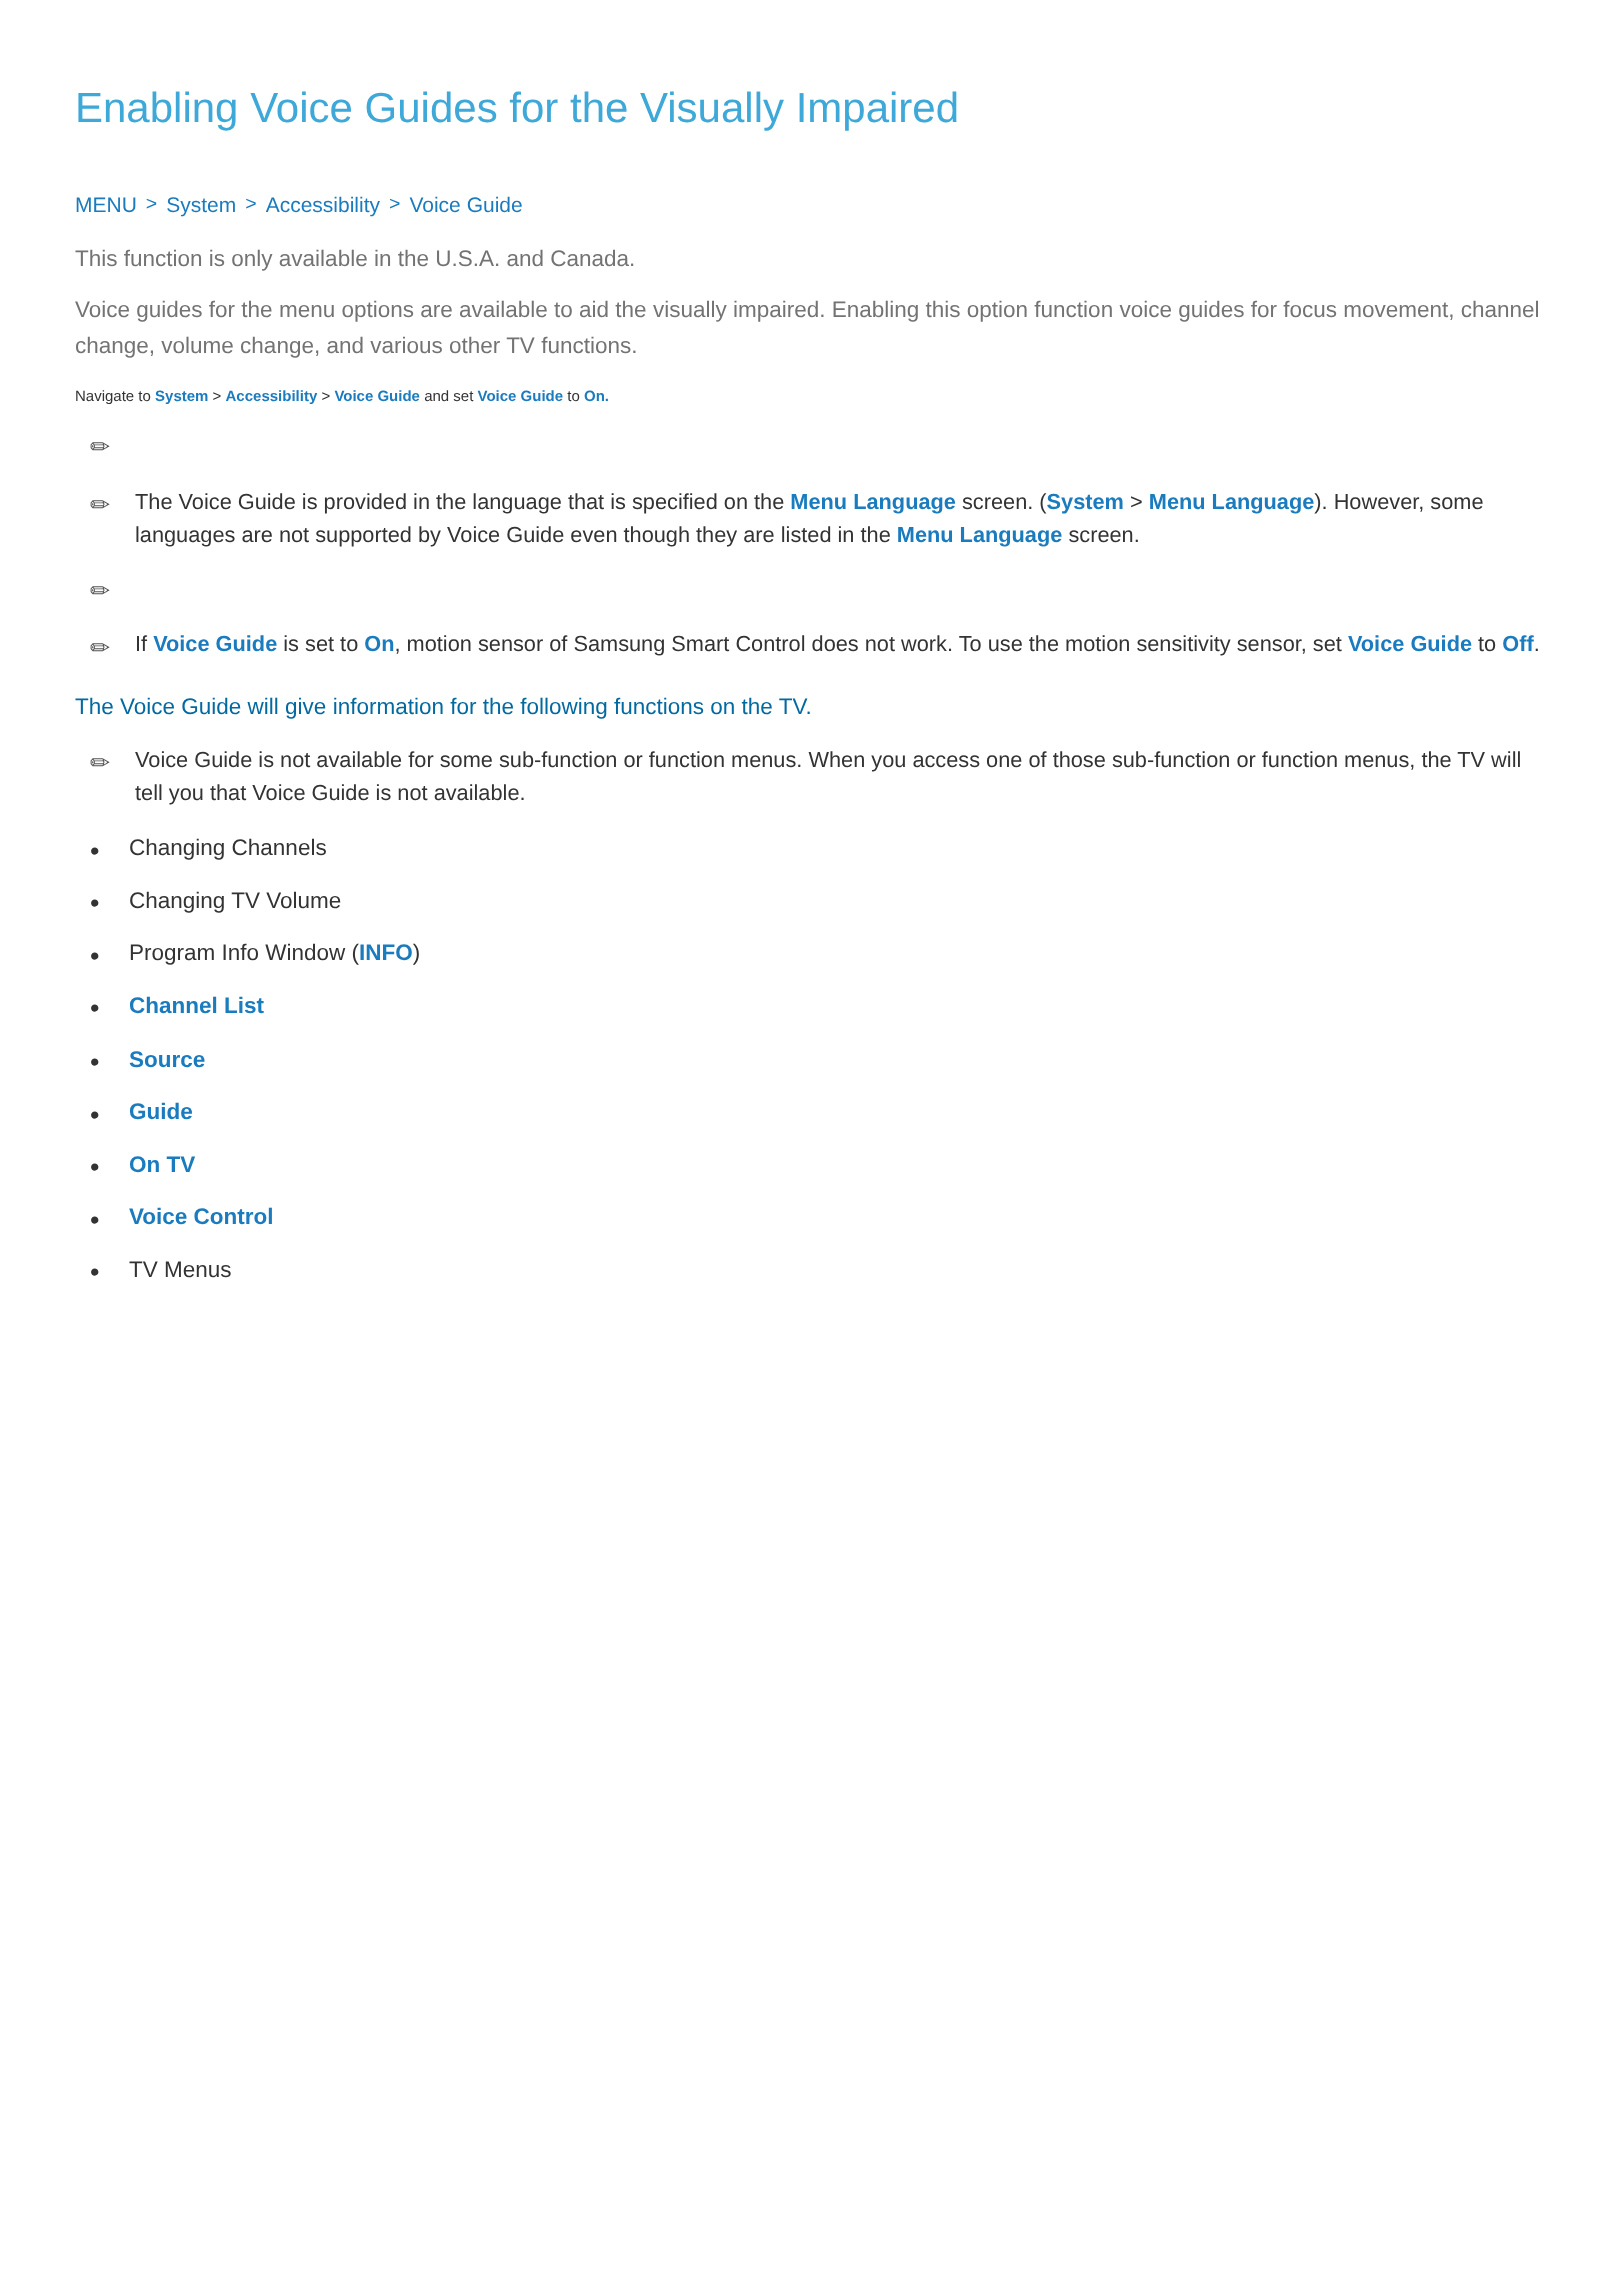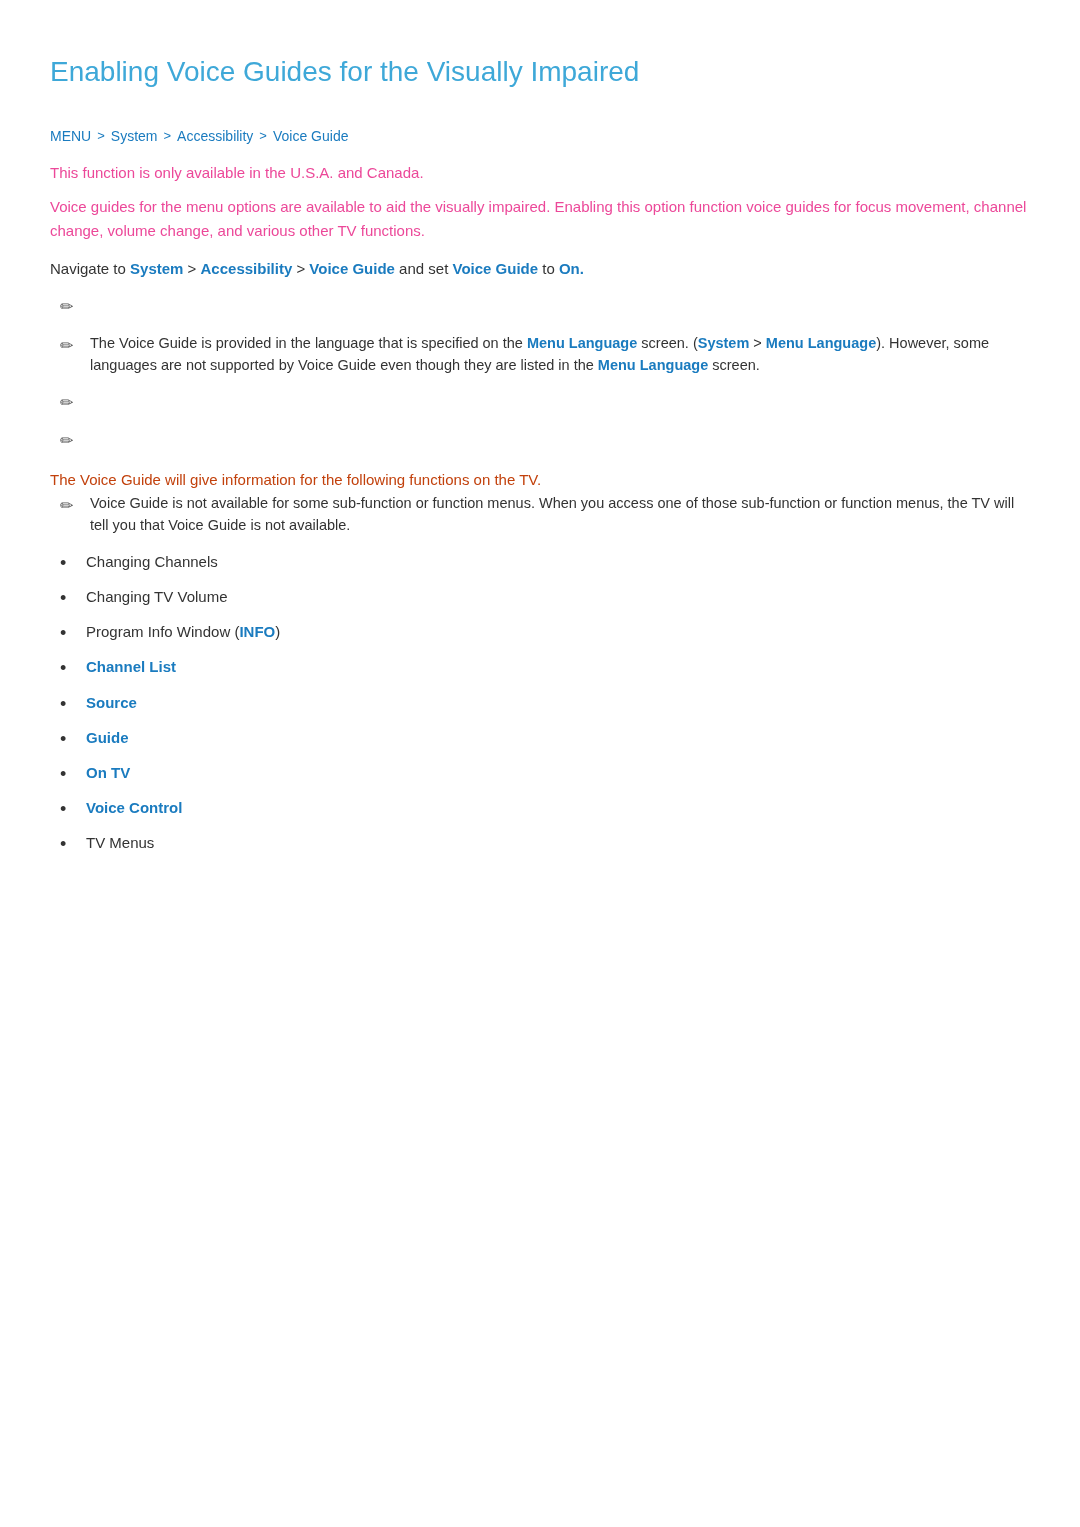--- a/index.html
+++ b/index.html
@@ -40,27 +40,27 @@
       font-weight: 500;
     }
 
     .breadcrumb-separator {
       color: #1a7bbf;
       font-size: 13px;
       margin: 0 2px;
     }
 
     .intro-text {
-      color: #ec4899;
+      color: #737373;
       font-size: 15px;
       margin-bottom: 10px;
     }
 
     .navigate-line {
-      font-size: 15px;
+      font-size: 10px;
       color: #333;
       margin-bottom: 12px;
       margin-top: 14px;
     }
 
     .link {
       color: #1a7bbf;
       font-weight: 600;
     }
 
@@ -86,21 +86,22 @@
       font-size: 16px;
     }
 
     .note-text {
       flex: 1;
       line-height: 1.55;
     }
 
     .section-heading {
       font-size: 15px;
-      color: #c2410c;
+      color: #0369a1;
+      margin-bottom: 12px;
       margin-top: 4px;
     }
 
     .bullet-list {
       list-style: none;
       margin-left: 10px;
       margin-bottom: 8px;
     }
 
     .bullet-list li {
@@ -170,20 +171,23 @@
     <span class="pencil-icon">✏</span>
     <span class="note-text">
       The Voice Guide is provided in the language that is specified on the <span class="link">Menu Language</span> screen. (<span class="link">System</span> &gt; <span class="link">Menu Language</span>). However, some languages are not supported by Voice Guide even though they are listed in the <span class="link">Menu Language</span> screen.
     </span>
   </li>
   <li>
     <span class="pencil-icon">✏</span>
   </li>
   <li>
     <span class="pencil-icon">✏</span>
+    <span class="note-text">
+      If <span class="link">Voice Guide</span> is set to <span class="link">On</span>, motion sensor of Samsung Smart Control does not work. To use the motion sensitivity sensor, set <span class="link">Voice Guide</span> to <span class="link">Off</span>.
+    </span>
   </li>
 </ul>
 
 <p class="section-heading">The Voice Guide will give information for the following functions on the TV.</p>
 
 <ul class="voice-guide-note">
   <li>
     <span class="pencil-icon">✏</span>
     <span class="note-text">Voice Guide is not available for some sub-function or function menus. When you access one of those sub-function or function menus, the TV will tell you that Voice Guide is not available.</span>
   </li>

